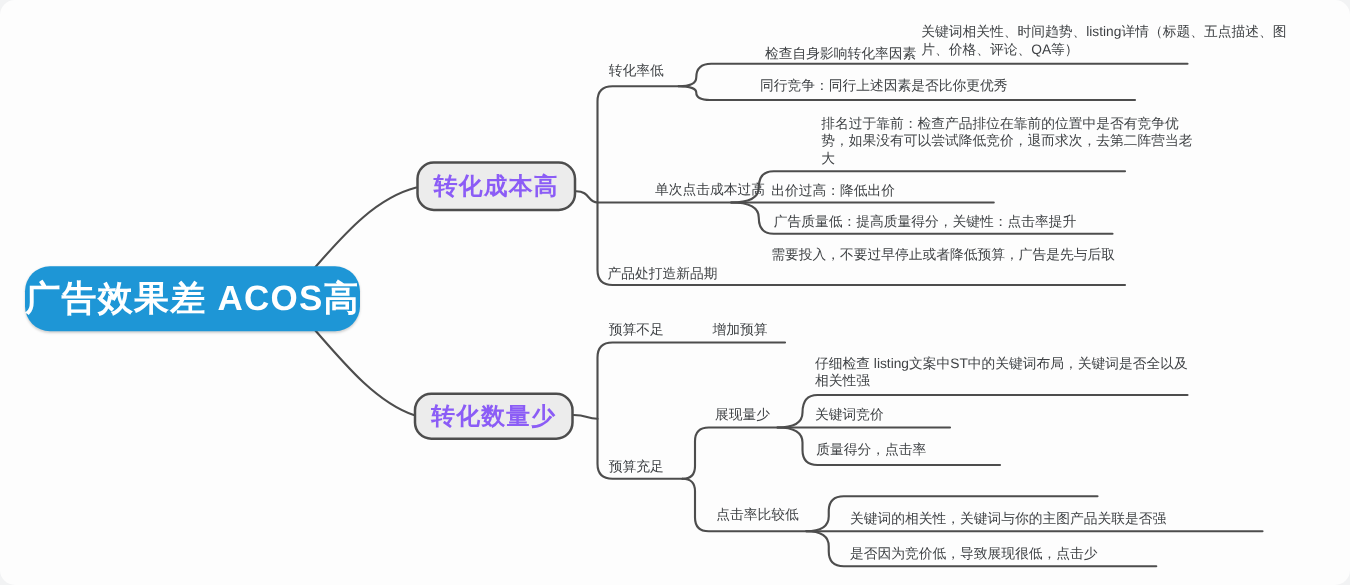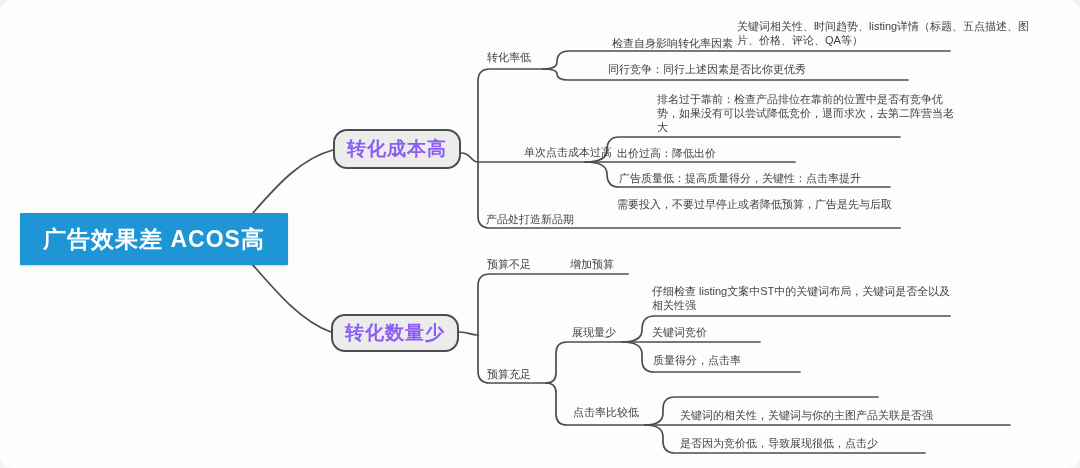--- a/index.html
+++ b/index.html
@@ -5,22 +5,22 @@
   html,body{margin:0;padding:0;background:#f2f3f4;}
   .canvas{
     position:relative;width:1080px;height:468px;background:#fdfdfd;
     border-radius:12px;overflow:hidden;
     font-family:"Liberation Sans","DejaVu Sans",sans-serif;
   }
   svg.links{position:absolute;left:0;top:0;width:1080px;height:468px;}
   svg.links path{fill:none;stroke:#4d4d4d;stroke-width:1.7;stroke-linecap:round;}
   .node{position:absolute;box-sizing:border-box;}
   .root{
-    background:#1e96d6;color:#ffffff;border-radius:1px;
-    font-size:23px;font-weight:bold;letter-spacing:1px;
+    background:#1e96d6;color:#ffffff;border-radius:20px;
+    font-size:28px;font-weight:bold;letter-spacing:1px;
     display:flex;align-items:center;justify-content:center;
     box-shadow:0 1px 2px rgba(0,0,0,.18);
   }
   .branch{
     background:#ececec;border:2px solid #4d4d4d;border-radius:14px;
     color:#8b5cf6;font-size:19px;font-weight:bold;letter-spacing:1px;
     display:flex;align-items:center;justify-content:center;
   }
   .leaf{
     color:#3f4245;font-size:11px;line-height:14px;white-space:nowrap;

